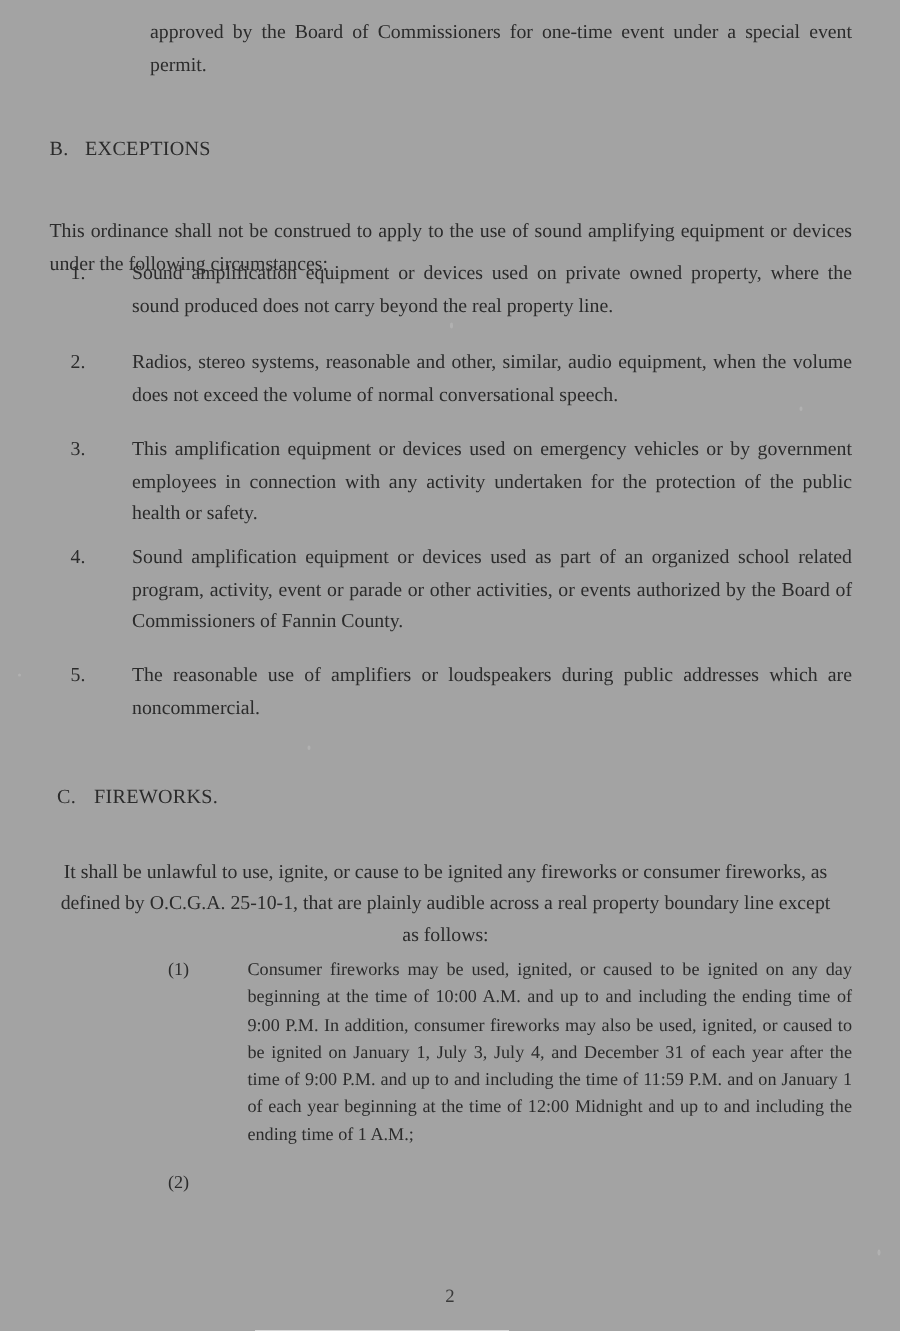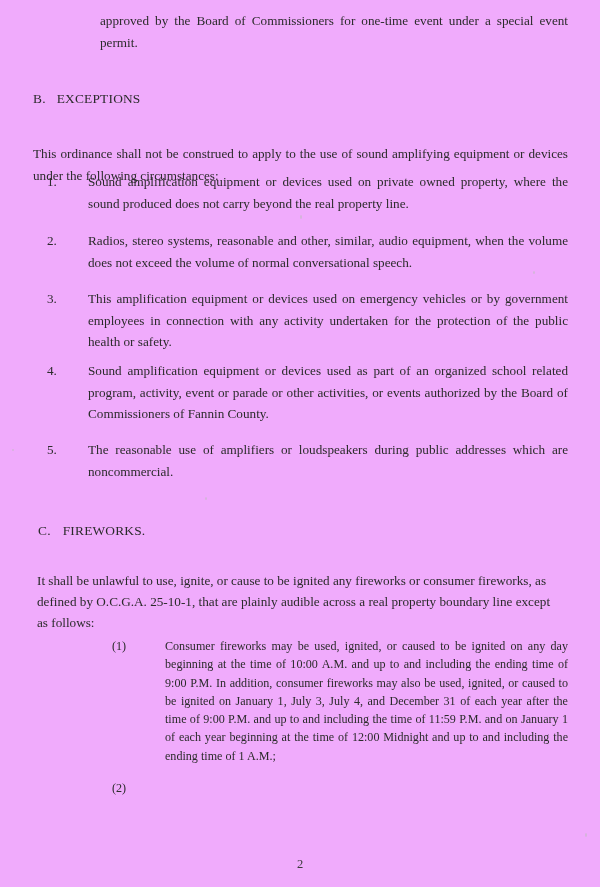--- a/index.html
+++ b/index.html
@@ -5,37 +5,37 @@
 <style>
   html, body {
     margin: 0;
     padding: 0;
     background: #ffffff;
   }
   .page {
     position: relative;
     width: 600px;
     height: 887px;
-    background: #f0abfc;
+    background: #a3a3a3;
     overflow: hidden;
     font-family: "Liberation Serif", "DejaVu Serif", serif;
     color: #2b2b2b;
     box-sizing: border-box;
   }
   
   .blk {
     position: absolute;
     font-size: 13.2px;
     line-height: 21.5px;
     text-align: justify;
     text-justify: inter-word;
     -webkit-hyphens: none;
     hyphens: none;
   }
-  .blk.nojust { text-align: left; }
+  .blk.nojust { text-align: center; }
 
   
   .heading {
     position: absolute;
     font-weight: normal;
     font-size: 13.4px;
     line-height: 18px;
     letter-spacing: 0.2px;
     white-space: nowrap;
   }

